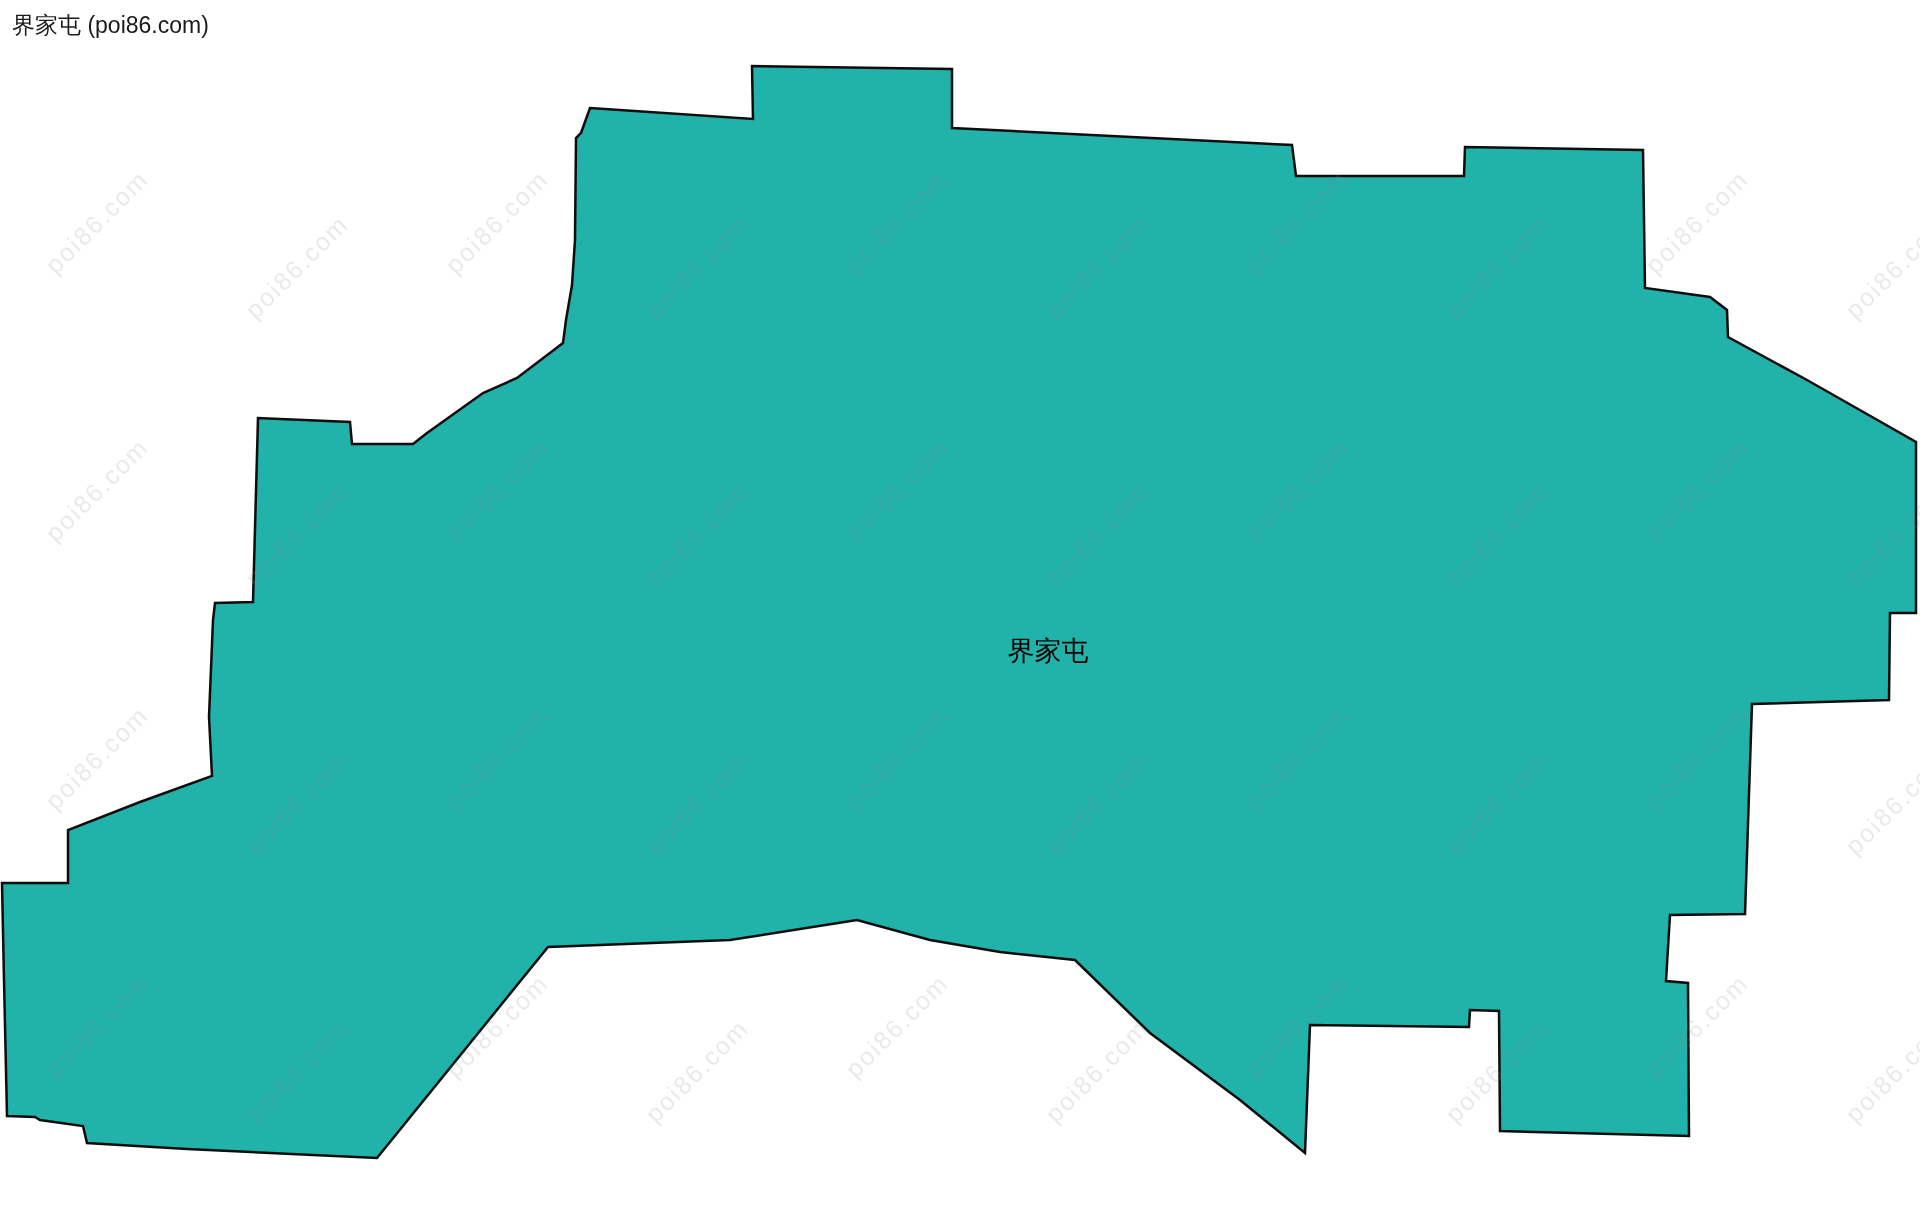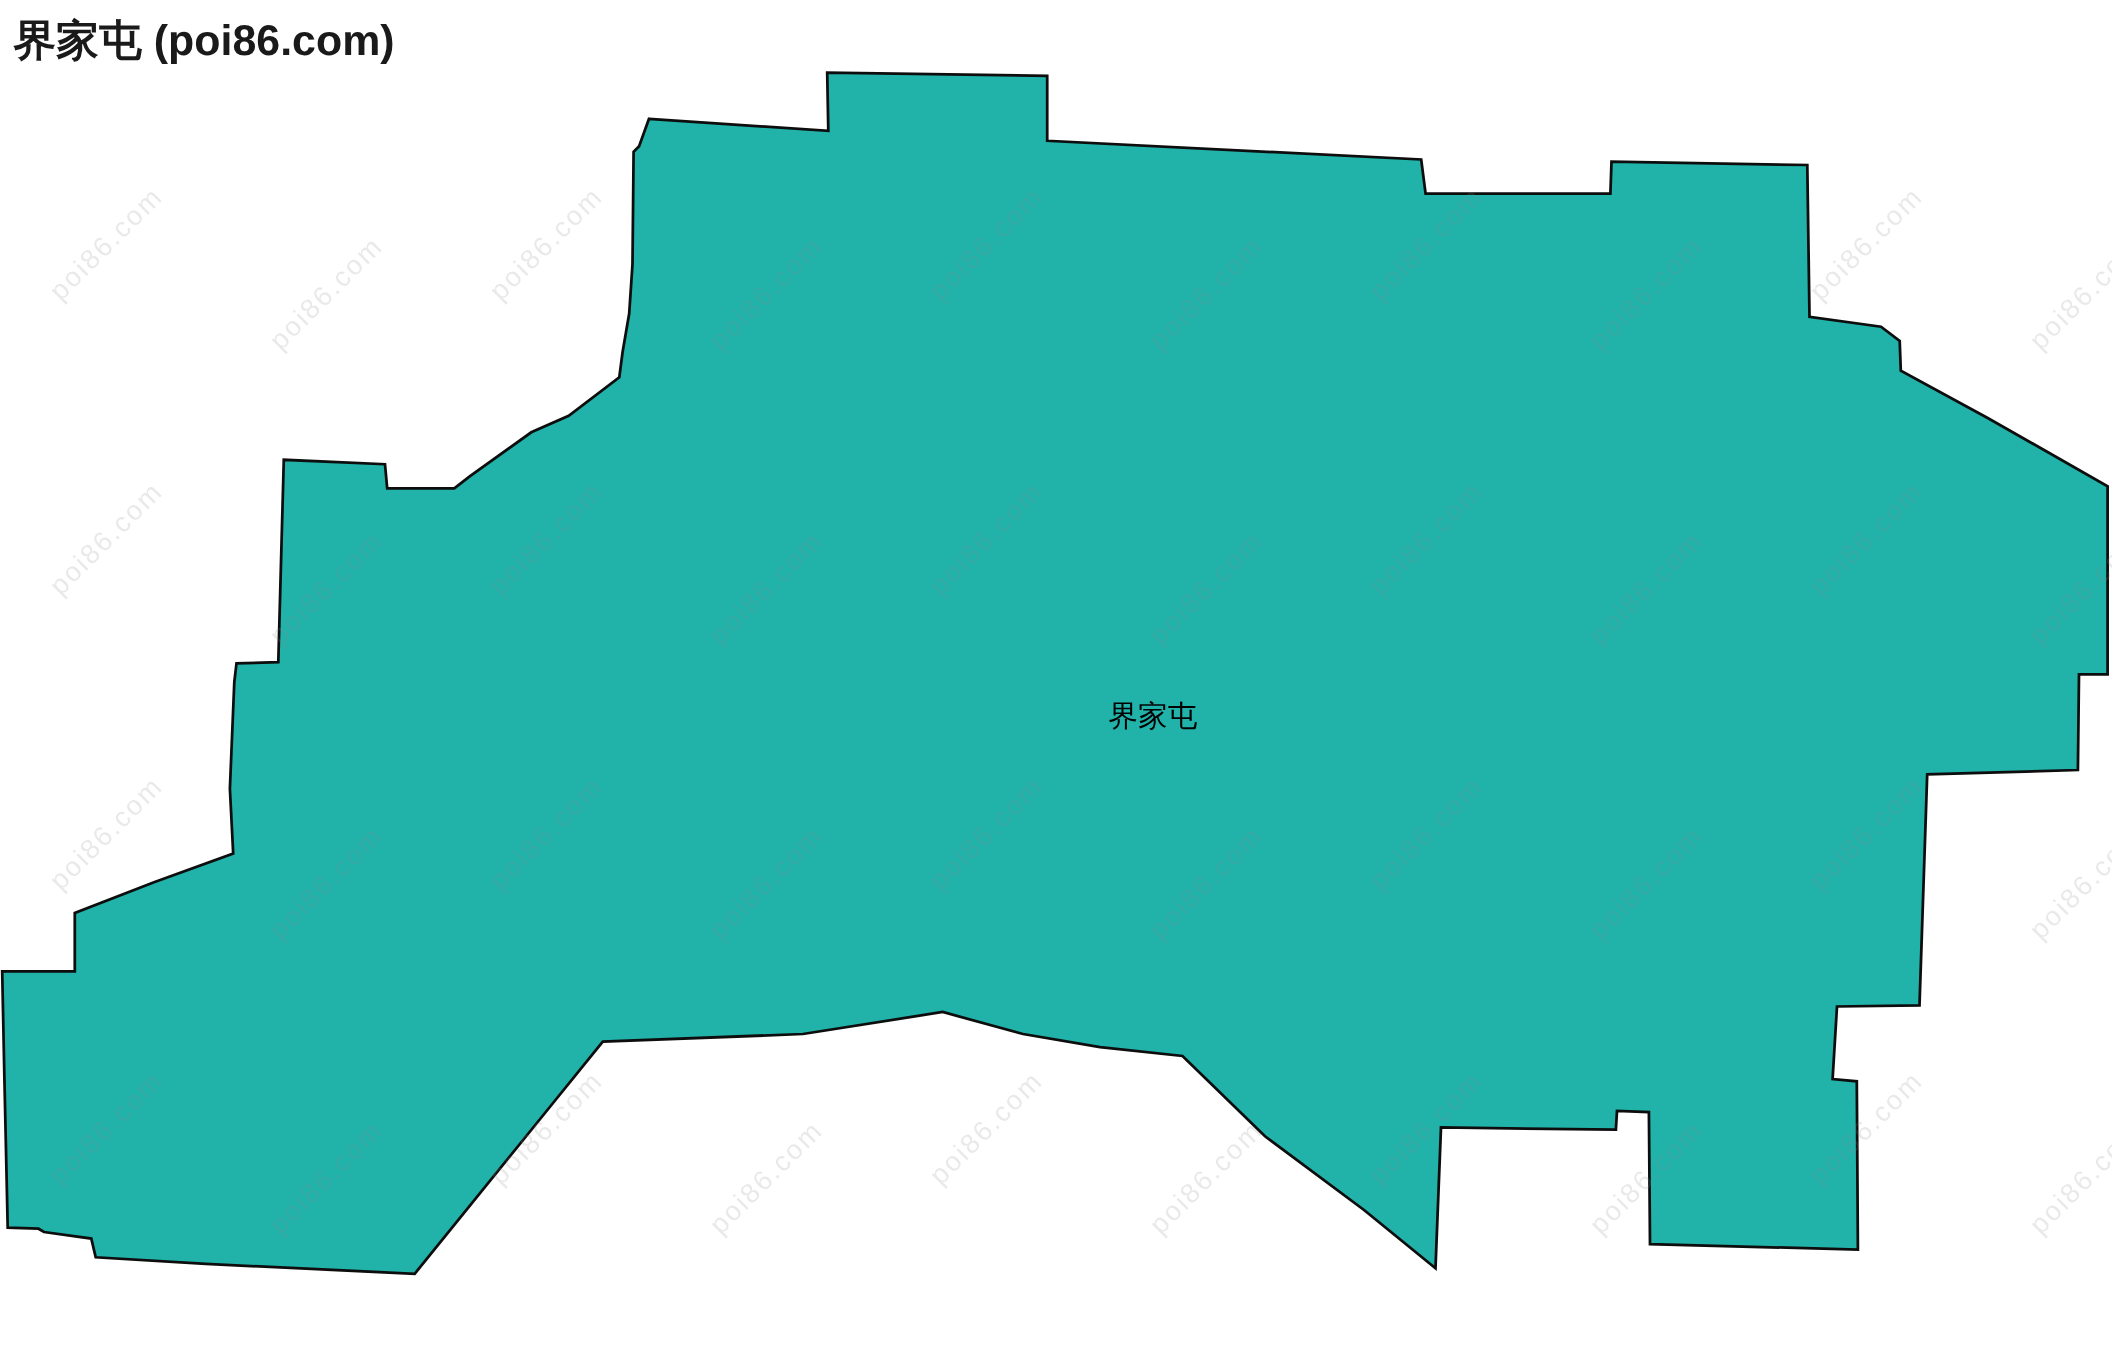--- a/index.html
+++ b/index.html
@@ -15,22 +15,22 @@
     position: relative;
     width: 1920px;
     height: 1225px;
     background: #ffffff;
   }
   .title {
     position: absolute;
     top: 10px;
     left: 12px;
     margin: 0;
-    font-size: 39px;
-    font-weight: 700;
+    font-size: 23px;
+    font-weight: 400;
     color: #1a1a1a;
     z-index: 3;
     white-space: nowrap;
   }
   #map-svg {
     position: absolute;
     top: 0;
     left: 0;
     width: 1920px;
     height: 1225px;

